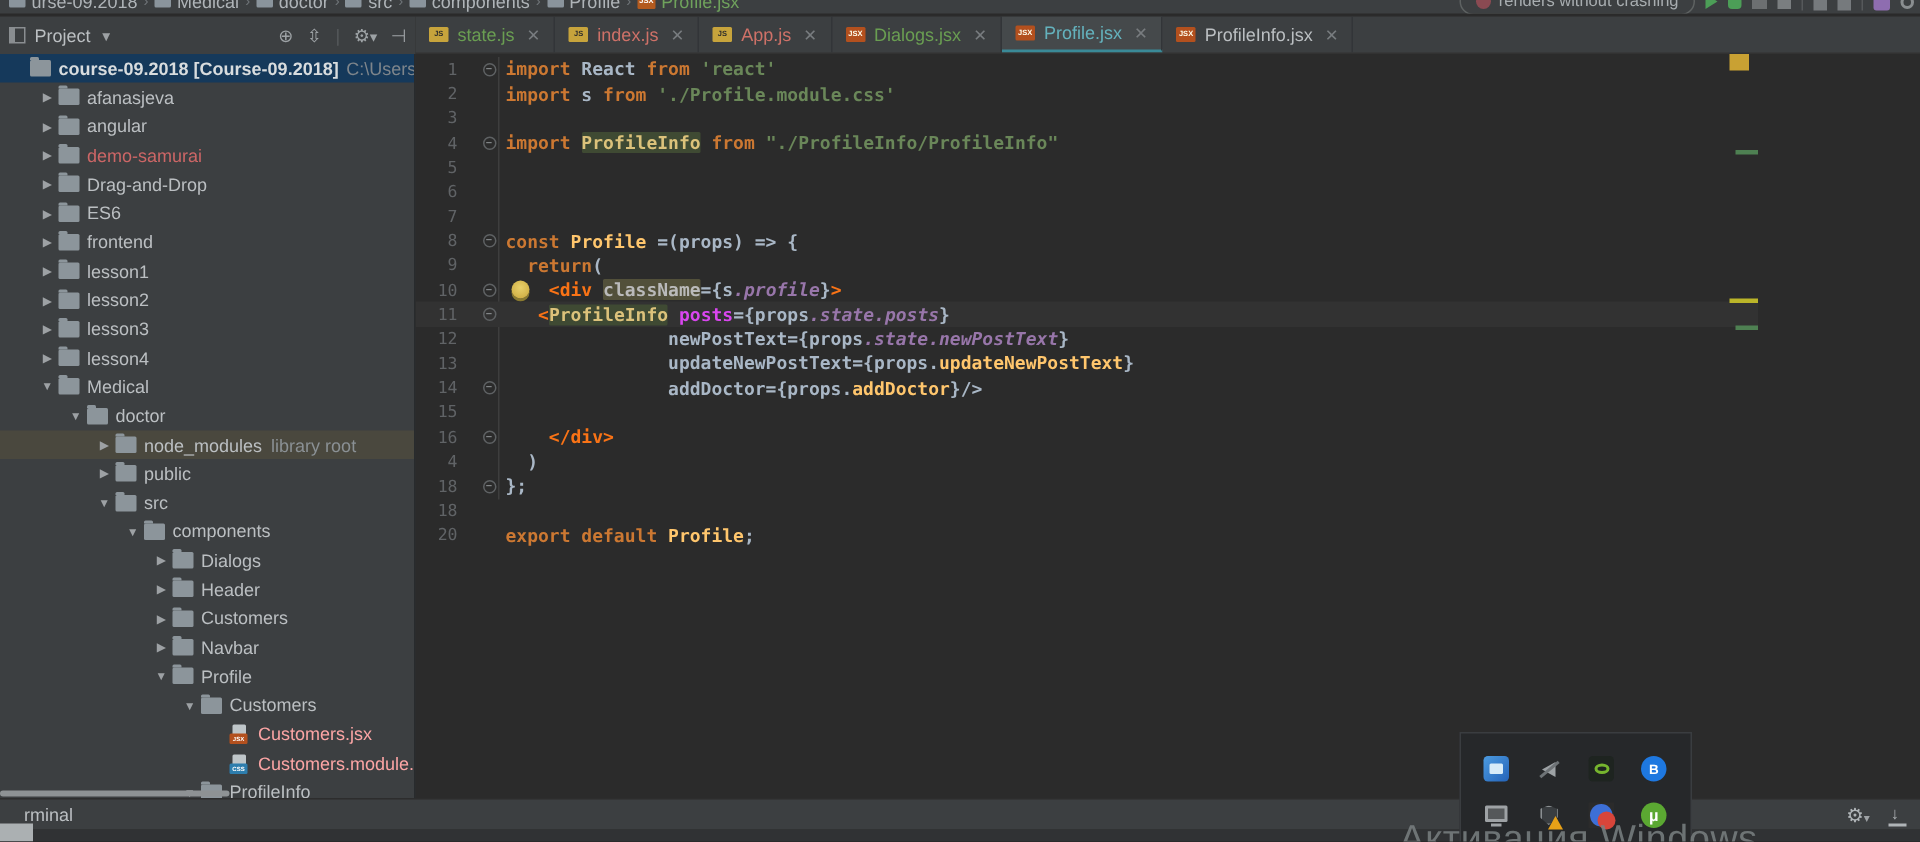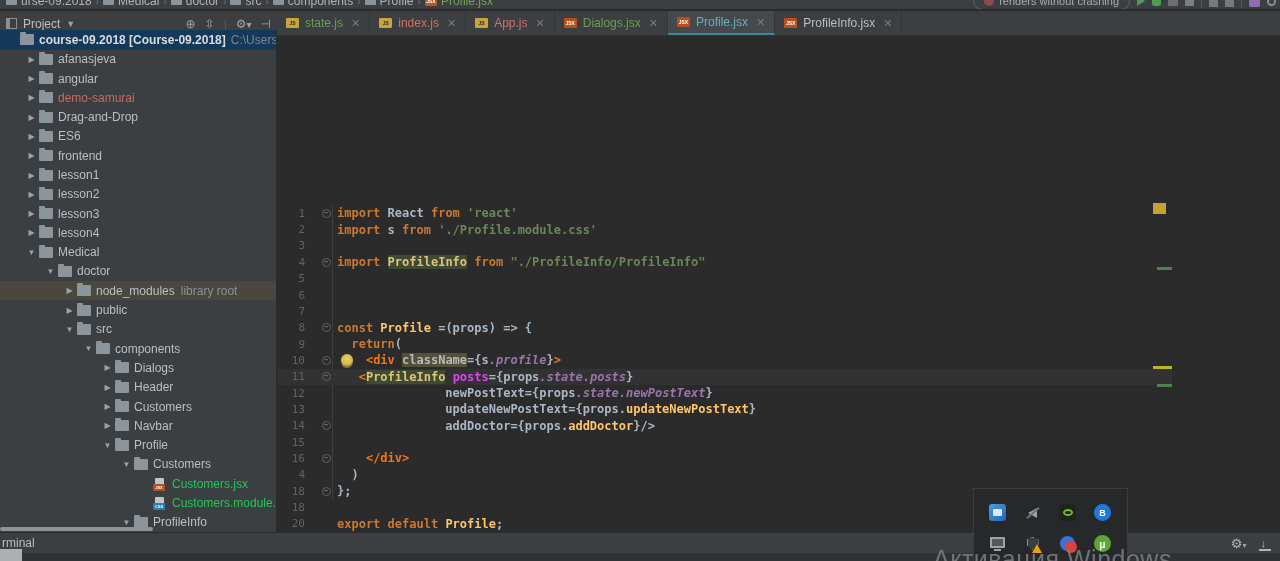--- a/index.html
+++ b/index.html
@@ -44,39 +44,39 @@
          border-right:1px solid #323538; position:relative; white-space:nowrap; }
   .tab.active { background:#45494B; border-bottom:2px solid #3A8A98; }
   .tab .close { color:#787C7F; font-size:11px; margin-left:2px; }
   .badge { min-width:13px; height:10px; padding:0 1px; font-size:5px; font-weight:bold; border-radius:1px;
            display:inline-flex; align-items:center; justify-content:center; }
   .badge.js { background:#C7A43C; color:#2B2B2B; }
   .badge.jsx { background:#B3501E; color:#FFE; }
   .t-green { color:#6A9E52; } .t-red { color:#CE7168; } .t-teal { color:#64B2BD; } .t-plain { color:#BBBFC2; }
 
   
-  .main { position:absolute; left:0; top:36px; width:1172px; height:496px; display:flex;align-items:flex-end; }
+  .main { position:absolute; left:0; top:36px; width:1172px; height:496px; display:flex; }
 
   
   .project { width:277px; flex:none; background:#3C3F41; overflow:hidden; position:relative;
              border-right:1px solid #282B2D; }
   .trow { height:19.3px; display:flex; align-items:center; font-size:12px; color:#BBBFC2; white-space:nowrap; }
   .trow.sel { background:#15395B; }
   .trow.hov { background:#4A483E; }
   .arrow { width:13px; flex:none; font-size:8px; color:#9DA1A4; text-align:center; }
   .fico { width:14px; height:11px; background:#8C959B; border-radius:1px; margin:0 5px 0 1px; flex:none; position:relative; }
   .fico:before { content:""; position:absolute; left:0; top:-2px; width:6px; height:2px; background:#8C959B; border-radius:1px 1px 0 0; }
   .ficon-file { width:14px; height:12px; margin:0 5px 0 1px; position:relative; flex:none; }
   .ficon-file .page { position:absolute; left:2px; top:0; width:9px; height:11px; background:#BFC6C9; border-radius:1px; }
   .ficon-file .fbadge { position:absolute; left:0; bottom:-1px; min-width:12px; height:7px; font-size:4px; font-weight:bold;
                         display:flex; align-items:center; justify-content:center; border-radius:1px; }
   .fbadge.jsx { background:#B3501E; color:#FFF; }
   .fbadge.css { background:#2D7DAD; color:#FFF; }
   .tlabel.red { color:#CC6666; }
-  .tlabel.green { color:#22c55e; }
+  .tlabel.green { color:#fca5a5; }
   .tbold { font-weight:bold; color:#D8DCDE; }
   .tnote { color:#8A9094; margin-left:6px; }
   .tpath { color:#7E858B; margin-left:5px; }
   .hthumb { position:absolute; left:0; bottom:1px; width:153px; height:4px; background:#8E9294; border-radius:2px; }
 
   
   .editor { flex:1; position:relative; background:#2B2B2B; display:flex; flex-direction:column; overflow:hidden; }
   .code-scroll { flex:1; position:relative; padding-top:2px; overflow:hidden;
                  font-family:"DejaVu Sans Mono", monospace; font-size:12px; font-weight:bold; }
   .cline { height:16.35px; display:flex; align-items:center; position:relative; }
@@ -97,21 +97,21 @@
   .rmark { position:absolute; right:0; height:3px; }
   .rmark.green { background:#4E8052; width:15px; }
   .rmark.yellow { background:#BBB529; width:19px; }
 
   .ed-breadcrumb { height:20px; flex:none; background:#2F3133; border-top:1px solid #262626;
                    display:flex; align-items:center; padding-left:64px; color:#A9B7C6; font-size:12px; }
 
   
   .statusbar { position:absolute; left:0; top:532px; width:1280px; height:21px; background:#3C3F41;
                border-top:1px solid #2D2D2D; display:flex; align-items:center; font-size:12px; color:#BBBFC2; }
-  .sb-left { padding-left:2px; }
+  .sb-left { padding-left:16px; }
   .sb-right { margin-left:auto; display:flex; align-items:center; gap:14px; padding-right:14px; color:#AFB4B7; }
   .gear { font-size:13px; }
   .gear small { font-size:8px; color:#9DA1A4; }
   .dl { position:relative; font-size:11px; }
   .dl:after { content:""; position:absolute; left:-2px; bottom:-2px; width:12px; height:2px; background:#AFB4B7; }
   .bottomstrip { position:absolute; left:0; top:553px; width:1280px; height:8px; background:#303234; }
   .corner-block { position:absolute; left:0; top:549px; width:22px; height:12px; background:#ABB0B2; }
 
   
   .tray { position:absolute; left:973px; top:488px; width:155px; height:80px; background:#26282A;

